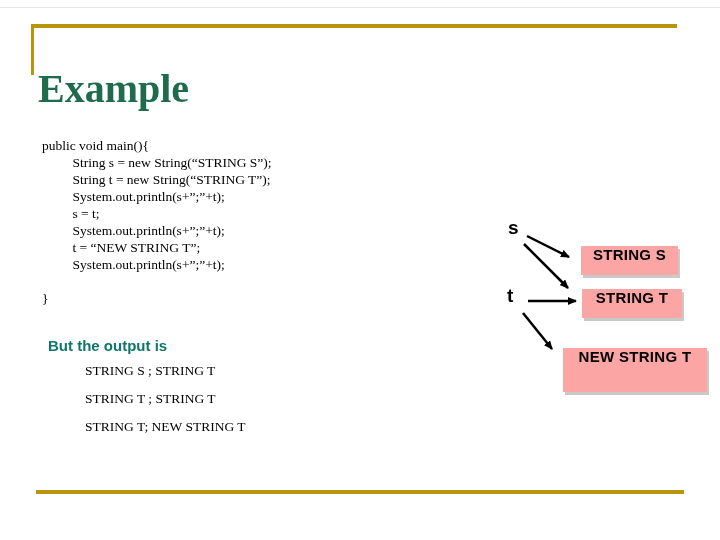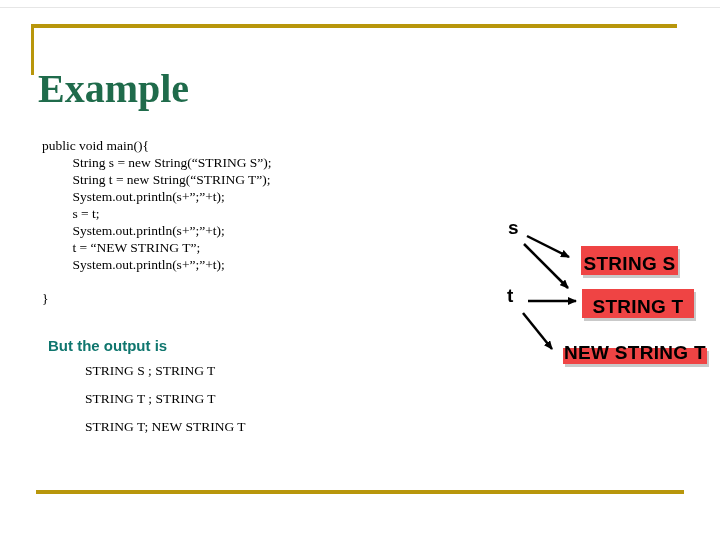--- a/index.html
+++ b/index.html
@@ -65,34 +65,34 @@
   }
   .var-s { left: 508px; top: 209px; }
   .var-t { left: 507px; top: 277px; }
   .arrow-layer {
     position: absolute;
     left: 500px; top: 200px;
     width: 110px; height: 150px;
   }
   .mem-box {
     position: absolute;
-    background: #ef4444;
+    background: #fca5a5;
     color: #000000;
-    font-size: 19px;
+    font-size: 15px;
     font-weight: bold;
     letter-spacing: 0.3px;
     display: flex;
-    align-items: flex-end;
+    align-items: flex-start;
     justify-content: center;
     box-shadow: 2px 3px 0 #c9c9c9;
     white-space: nowrap;
   }
   .box-string-s { left: 581px; top: 238px; width: 97px;  height: 29px; }
-  .box-string-t { left: 582px; top: 281px; width: 112px; height: 29px; }
-  .box-new-string-t { left: 563px; top: 340px; width: 144px; height: 16px; }
+  .box-string-t { left: 582px; top: 281px; width: 100px; height: 29px; }
+  .box-new-string-t { left: 563px; top: 340px; width: 144px; height: 44px; }
   .output-heading {
     position: absolute;
     left: 48px; top: 329px;
     font-size: 15px;
     font-weight: bold;
     color: #0f766e;
     white-space: nowrap;
   }
   .output-block {
     position: absolute;

